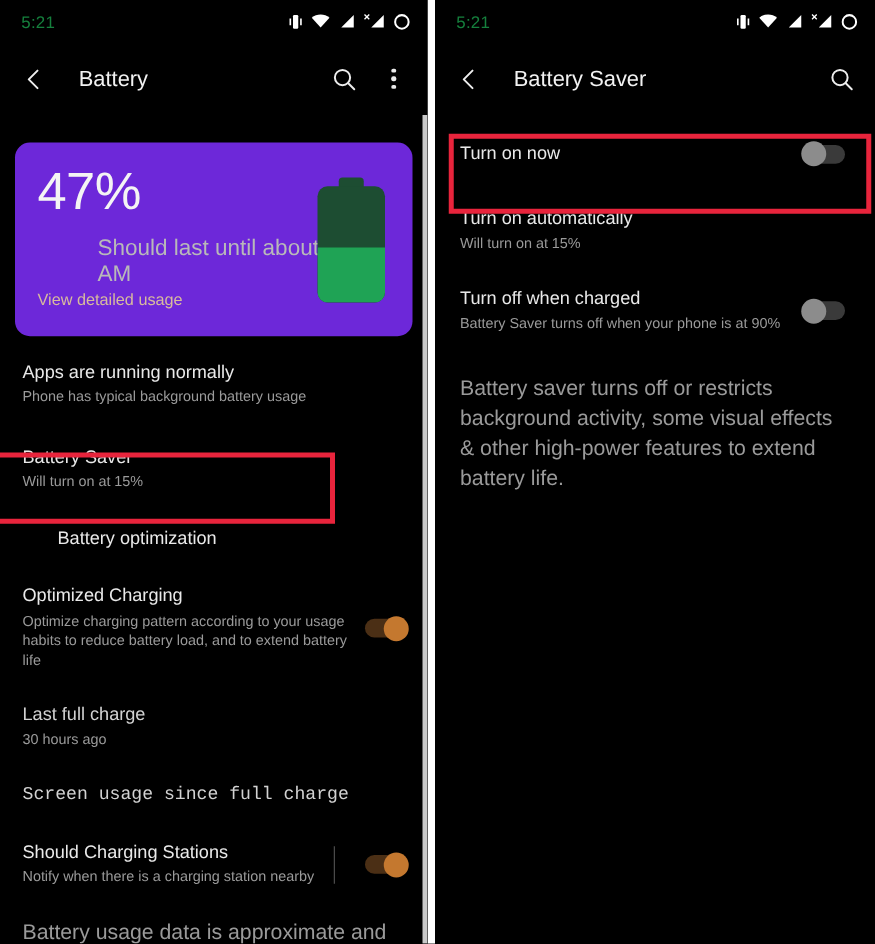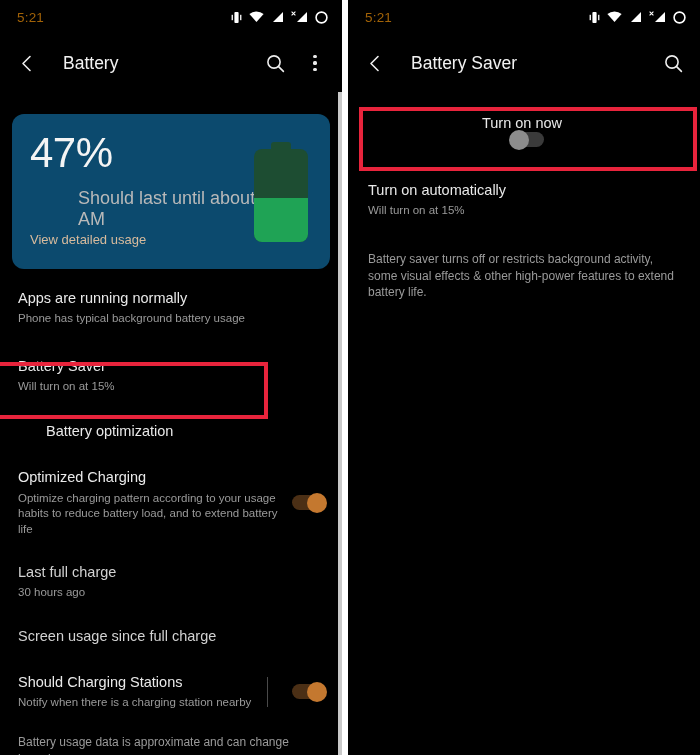--- a/index.html
+++ b/index.html
@@ -44,21 +44,21 @@
   
   .statusbar {
     height: 34px;
     display: flex;
     align-items: center;
     justify-content: space-between;
     padding: 0 14px 0 17px;
     box-sizing: border-box;
   }
   .status-time {
-    color: #a16207;
+    color: #15803d;
     font-size: 13.5px;
     letter-spacing: 0.2px;
   }
   .status-icons {
     display: flex;
     align-items: center;
     gap: 7px;
   }
   .status-icons svg { display: block; }
 
@@ -109,21 +109,21 @@
     display: block;
     width: 3.2px;
     height: 3.2px;
     border-radius: 50%;
     background: #eaeaea;
   }
 
   
   .card {
     margin: 22px 12px 0 12px;
-    background: #0c4a6e;
+    background: #6d28d9;
     border-radius: 12px;
     height: 155px;
     position: relative;
     box-sizing: border-box;
     padding: 18px 18px 0 18px;
   }
   .card-pct {
     color: #f4f4f4;
     font-size: 42px;
     line-height: 1;
@@ -197,21 +197,21 @@
   .row-sub {
     color: #9a9a9a;
     font-size: 11.5px;
     line-height: 1.35;
     margin-top: 4px;
   }
   .row-sub.wrap2 { max-width: 278px; }
 
   .footnote {
     color: #9a9a9a;
-    font-size: 12px;
+    font-size: 17px;
     line-height: 1.4;
     padding: 6px 22px 0 18px;
     max-width: 310px;
   }
 
   
   .switch {
     flex: none;
     width: 34px;
     height: 15px;
@@ -369,21 +369,21 @@
           </span>
       </div>
 
       <div class="row" style="padding-top:14px;padding-bottom:12px;">
         <div class="row-texts">
           <div class="row-title dim">Last full charge</div>
           <div class="row-sub">30 hours ago</div>
         </div>
       </div>
 
-      <div class="row" style="padding-top:14px;padding-bottom:12px;">
+      <div class="row" style="padding-top:14px;padding-bottom:12px;font-family:Liberation Mono, monospace;">
         <div class="row-texts">
           <div class="row-title dim">Screen usage since full charge</div>
         </div>
       </div>
 
       <div class="row" style="padding-top:16px;padding-bottom:10px;">
         <div class="row-texts">
           <div class="row-title">Should Charging Stations</div>
           <div class="row-sub">Notify when there is a charging station nearby</div>
         </div>
@@ -450,36 +450,45 @@
           <svg width="19" height="19" viewBox="0 0 19 19">
               <circle cx="8" cy="8" r="6.1" fill="none" stroke="#ededed" stroke-width="1.6"></circle>
               <path d="M12.6 12.6 L17.4 17.4" stroke="#ededed" stroke-width="1.6" stroke-linecap="round"></path>
             </svg>
         </span>
       </span>
     </div>
 
     <div class="list">
 
-      <div class="row" style="padding-top:22px;padding-bottom:22px;padding-left:20px;padding-right:24px;flex-direction:column;">
+      <div class="row" style="padding-top:22px;padding-bottom:22px;padding-left:20px;padding-right:24px;">
         <div class="row-texts">
           <div class="row-title">Turn on now</div>
         </div>
         <span class="switch off">
             <span class="knob"></span>
           </span>
       </div>
 
       <div class="row" style="padding-top:12px;padding-bottom:12px;padding-left:20px;padding-right:24px;">
         <div class="row-texts">
           <div class="row-title">Turn on automatically</div>
           <div class="row-sub">Will turn on at 15%</div>
         </div>
       </div>
 
+      <div class="row" style="padding-top:14px;padding-bottom:12px;padding-left:20px;padding-right:24px;">
+        <div class="row-texts">
+          <div class="row-title">Turn off when charged</div>
+          <div class="row-sub">Battery Saver turns off when your phone is at 90%</div>
+        </div>
+        <span class="switch off">
+            <span class="knob"></span>
+          </span>
+      </div>
 
       <div class="footnote" style="padding:20px 20px 0 20px;max-width:330px;">Battery saver turns off or restricts background activity, some visual effects &amp; other high-power features to extend battery life.</div>
     </div>
 
     <div class="hl-box hl-right"></div>
   </div>
 
 </div>
 
 </body></html>

